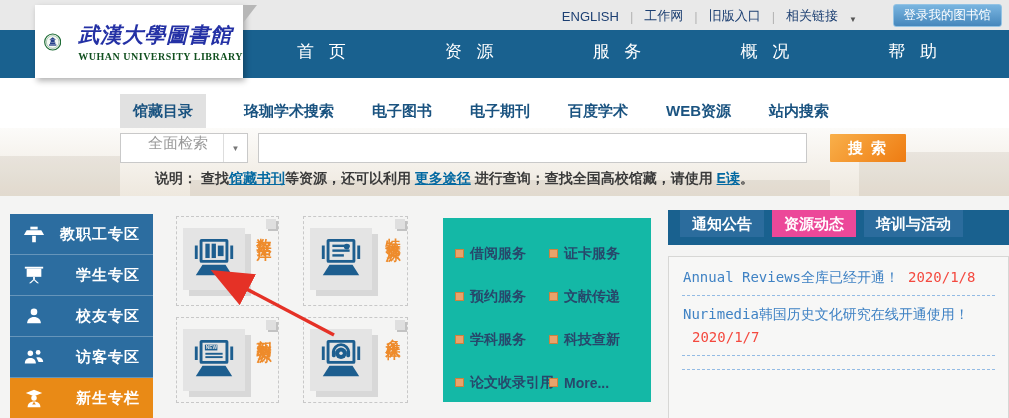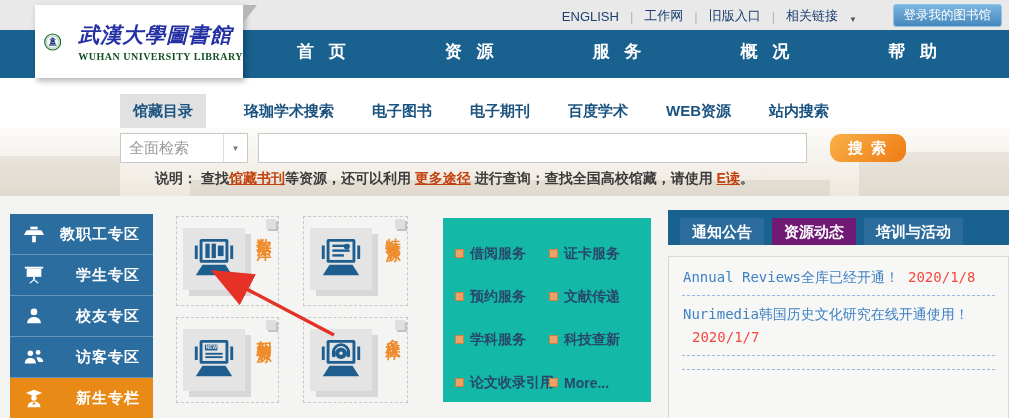--- a/index.html
+++ b/index.html
@@ -9,45 +9,45 @@
   
   .topbar { position: absolute; left: 0; top: 0; width: 1009px; height: 30px; background: #e9e9e9; }
   .toplinks { position: absolute; right: 152px; top: 0; height: 32px; display: flex; align-items: center; gap: 11px; font-size: 13px; }
   .toplink { color: #1c3f72; cursor: pointer; white-space: nowrap; }
   .tsep { color: #b5b5b5; }
   .caret-down { font-size: 8px; color: #555; position: relative; top: 3px; }
   .login-btn { position: absolute; right: 7px; top: 4px; height: 23px; padding: 0 10px; background: linear-gradient(#79b5e0, #4687bc); border: 1px solid #93c3e4; border-radius: 3px; color: #fff; font-size: 12.5px; line-height: 21px; cursor: pointer; }
 
   
   .navbar { position: absolute; left: 0; top: 30px; width: 1009px; height: 48px; background: #19618f; }
-  .navitems { position: absolute; left: 250px; right: 20px; top: 0; height: 42px; display: flex; justify-content: space-around; align-items: center; font-weight: bold; }
+  .navitems { position: absolute; left: 250px; right: 20px; top: 0; height: 42px; display: flex; justify-content: space-around; align-items: center; }
   .navitem { color: #fff; font-size: 17px; letter-spacing: 5px; cursor: pointer; white-space: nowrap; }
 
   
   .logo-card { position: absolute; left: 35px; top: 5px; width: 208px; height: 73px; background: #fff; box-shadow: 2px 3px 6px rgba(0,0,0,.3); display: flex; align-items: center; padding-left: 9px; z-index: 5; }
   .logo-fold { position: absolute; right: -14px; top: 0; width: 0; height: 0; border-top: 18px solid #b7b7b7; border-right: 14px solid transparent; }
   .logo-text { margin-left: 17px; }
   .logo-zh { font-size: 21px; font-weight: bold; font-style: italic; color: #2431a5; letter-spacing: 1px; white-space: nowrap; }
   .logo-en { font-size: 10px; font-weight: bold; color: #11501f; letter-spacing: .5px; font-family: "Liberation Serif", serif; margin-top: 2px; white-space: nowrap; }
 
   
   .resource-tabs { position: absolute; left: 120px; top: 94px; height: 34px; display: flex; align-items: center; gap: 38px; font-size: 15px; font-weight: bold; color: #1a5380; }
   .rtab { cursor: pointer; white-space: nowrap; text-align: right; }
   .rtab.active { background: #e1e1e1; padding: 8px 13px; }
 
   
   .search-band { position: absolute; left: 0; top: 128px; width: 1009px; height: 68px; background: linear-gradient(#fcfbf9, #eee8de); }
   .wm { position: absolute; background: rgba(142,126,104,.13); }
-  .scope-select { position: absolute; left: 120px; top: 133px; width: 128px; height: 30px; background: #fff; border: 1px solid #c9c9c9; display: flex; align-items: center; cursor: pointer; }
+  .scope-select { position: absolute; left: 120px; top: 133px; width: 128px; height: 30px; background: #fff; border: 1px solid #c9c9c9; display: flex; cursor: pointer; padding-left: 19px; }
   .scope-label { flex: 1; padding-left: 8px; font-size: 15px; color: #9a9a9a; }
   .scope-caret { width: 24px; height: 100%; display: flex; align-items: center; justify-content: center; font-size: 8px; color: #777; border-left: 1px solid #ddd; }
   .search-input { position: absolute; left: 258px; top: 133px; width: 549px; height: 30px; border: 1px solid #c9c9c9; padding: 0 8px; font-size: 14px; background: #fff; }
-  .search-btn { position: absolute; left: 830px; top: 134px; width: 76px; height: 28px; background: linear-gradient(135deg, #f9b04a, #ee7c12); border: none; border-radius: 11px; color: #fff; font-size: 15px; font-weight: bold; cursor: pointer; letter-spacing: 2px; }
+  .search-btn { position: absolute; left: 830px; top: 134px; width: 76px; height: 28px; background: linear-gradient(135deg, #f9b04a, #ee7c12); border: none; border-radius: 1px; color: #fff; font-size: 15px; font-weight: bold; cursor: pointer; letter-spacing: 2px; }
   .note { position: absolute; left: 155px; top: 170px; font-size: 14px; font-weight: bold; color: #3a3a3a; white-space: nowrap; }
-  .note-link { color: #c2410c; text-decoration: underline; cursor: pointer; }
+  .note-link { color: #0369a1; text-decoration: underline; cursor: pointer; }
 
   
   .content-bg { position: absolute; left: 0; top: 196px; width: 1009px; height: 222px; background: #f4f4f3; }
 
   
   .sidebar { position: absolute; left: 10px; top: 214px; width: 143px; z-index: 3; }
   .side-item { height: 41px; background: #2c6da0; display: flex; align-items: center; padding: 0 13px 0 13px; border-bottom: 1px solid rgba(255,255,255,.28); cursor: pointer; }
   .side-item.highlight { background: #e98a16; border-bottom: none; }
   .side-icon { width: 22px; height: 22px; flex: 0 0 auto; }
   .side-label { margin-left: auto; color: #fff; font-size: 15px; font-weight: bold; letter-spacing: 1px; white-space: nowrap; }
@@ -68,23 +68,23 @@
 
   
   .services { position: absolute; left: 443px; top: 218px; width: 208px; height: 184px; background: #14b8a6; padding: 14px 0 0 12px; }
   .svc-grid { display: grid; grid-template-columns: 94px auto; grid-auto-rows: 43px; align-items: center; }
   .svc-item { display: flex; align-items: center; gap: 6px; cursor: pointer; }
   .svc-bullet { width: 9px; height: 9px; background: #e9a36b; border: 1px solid #cd813f; flex: 0 0 auto; }
   .svc-label { color: #27486b; font-size: 14px; font-weight: bold; white-space: nowrap; }
 
   
   .news { position: absolute; left: 668px; top: 210px; width: 341px; z-index: 3; }
-  .news-tabbar { height: 35px; background: #19618f; display: flex; align-items: flex-end; gap: 8px; padding-left: 12px; }
+  .news-tabbar { height: 35px; background: #19618f; display: flex; align-items: flex-start; gap: 8px; padding-left: 12px; }
   .news-tab { height: 27px; line-height: 27px; padding: 0 12px; background: #2b6c9d; color: #fff; font-size: 15px; font-weight: bold; cursor: pointer; white-space: nowrap; }
-  .news-tab.active { background: #701a75; }
+  .news-tab.active { background: #ec4899; }
   .news-list { margin-top: 11px; background: #f7f7f6; border: 1px solid #d7d7d5; padding: 2px 13px 0; height: 170px; overflow: hidden; }
   .news-item { padding: 7px 1px 6px; border-bottom: 1px dashed #93bbe4; font-family: "DejaVu Sans Mono", monospace; font-size: 14px; line-height: 1.65; }
   .news-title { color: #3f82c4; cursor: pointer; }
   .news-date { color: #f4493f; margin-left: 9px; white-space: nowrap; }
 </style>
 </head>
 <body>
 
 <div class="page">
 

